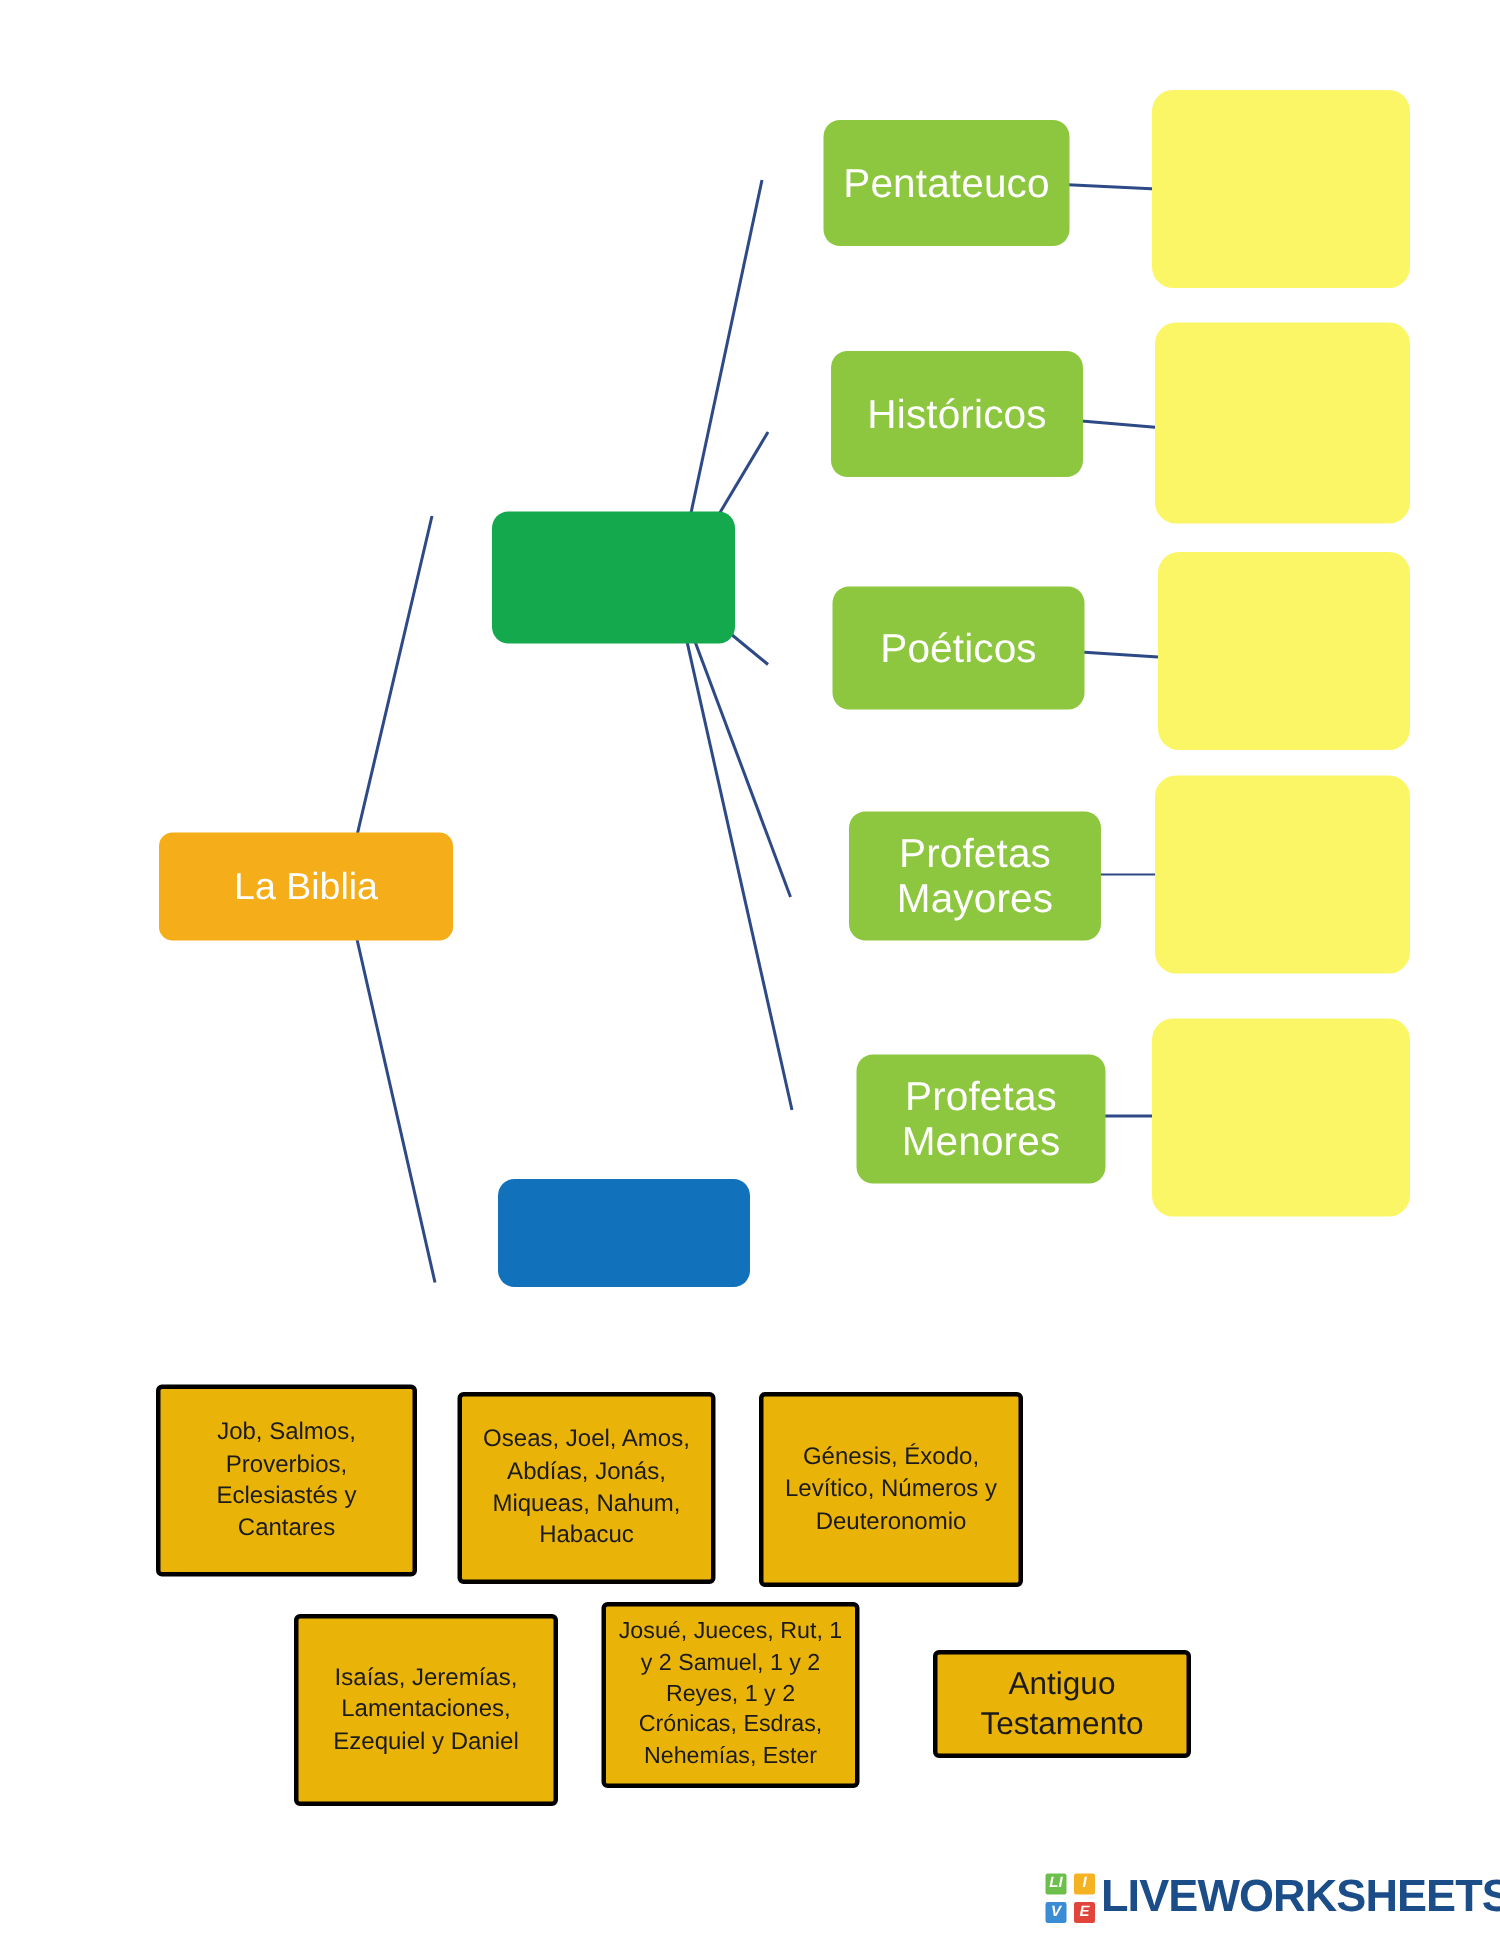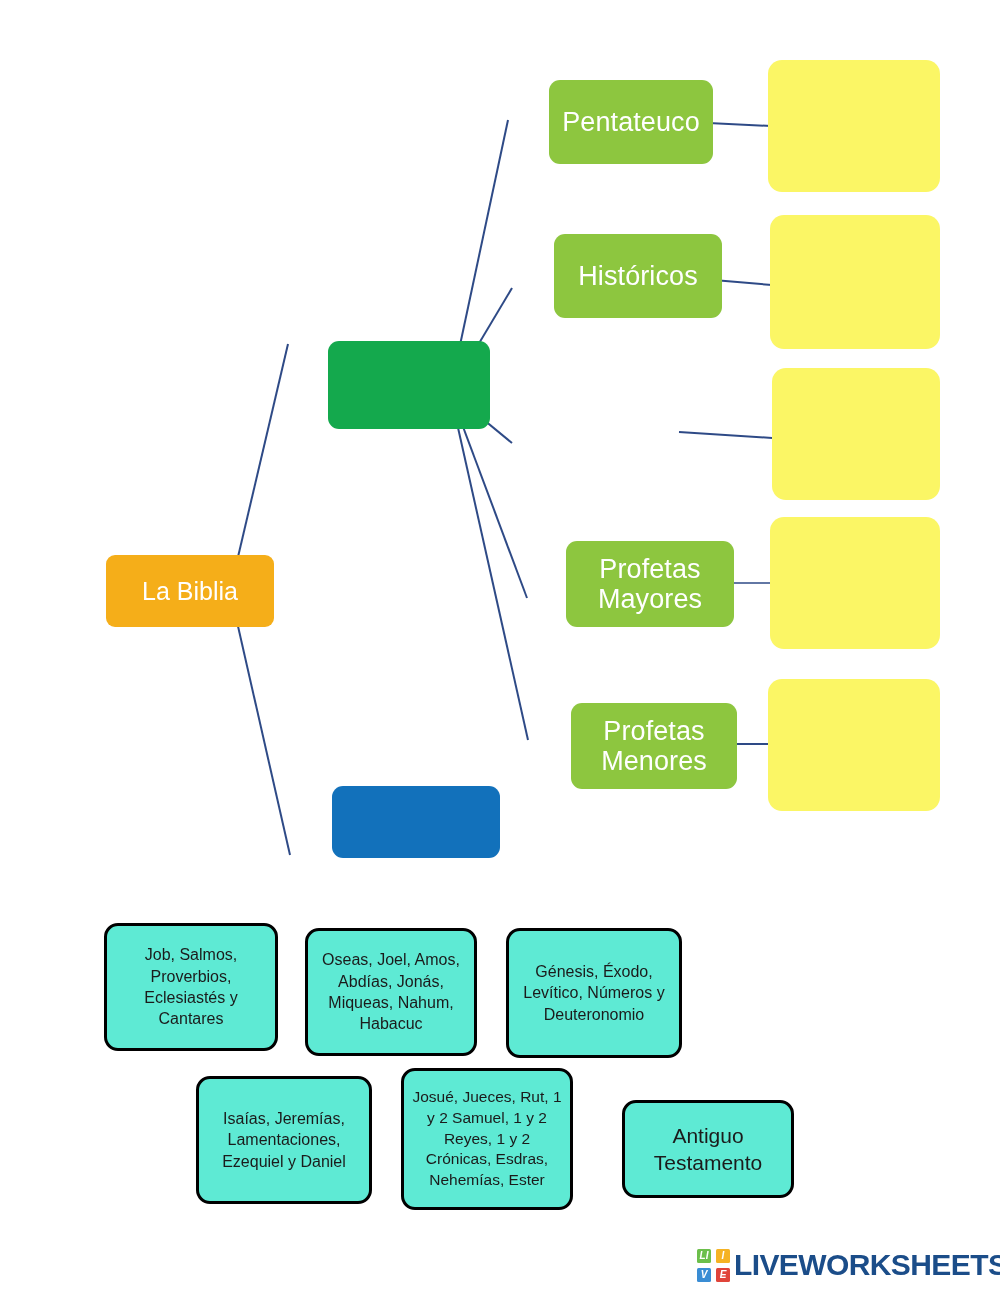--- a/index.html
+++ b/index.html
@@ -59,22 +59,22 @@
   .node-cat span { display: block; }
   .drop-slot {
     position: absolute;
     background: #fbf665;
     border-radius: 14px;
   }
   .answer {
     position: absolute;
     box-sizing: border-box;
     border: 3px solid #000000;
-    border-radius: 14px;
-    background: #5eead4;
+    border-radius: 4px;
+    background: #eab308;
     color: #1b1b1b;
     display: flex;
     align-items: center;
     justify-content: center;
     text-align: center;
     line-height: 1.33;
     font-size: 16px;
     padding: 1px 8px;
   }
   .answer.two-line { font-size: 21px; line-height: 1.3; }
@@ -130,40 +130,43 @@
       <line x1="450" y1="392" x2="528" y2="740"></line>
 
       <line x1="668" y1="121" x2="771" y2="126"></line>
       <line x1="678" y1="277" x2="772" y2="285"></line>
       <line x1="679" y1="432" x2="772" y2="438"></line>
       <line x1="690" y1="583" x2="772" y2="583" stroke-width="1.3"></line>
       <line x1="693" y1="744" x2="772" y2="744"></line>
     </g>
   </svg>
 
-  <div class="node node-root" style="left:62px; top:555px; width:168px; height:72px;align-items:center;">
+  <div class="node node-root" style="left:62px; top:555px; width:196px; height:72px;align-items:center;">
     <span>La Biblia</span>
   </div>
 
   <div class="node node-green-main" style="left:284px; top:341px; width:162px; height:88px;">
     <span></span>
   </div>
 
   <div class="node node-blue-main" style="left:288px; top:786px; width:168px; height:72px;">
     <span></span>
   </div>
 
   <div class="node node-cat" style="left:505px; top:80px; width:164px; height:84px;">
     <span>Pentateuco</span>
   </div>
 
   <div class="node node-cat" style="left:510px; top:234px; width:168px; height:84px;">
     <span>Históricos</span>
   </div>
 
+  <div class="node node-cat" style="left:511px; top:391px; width:168px; height:82px;">
+    <span>Poéticos</span>
+  </div>
 
   <div class="node node-cat" style="left:522px; top:541px; width:168px; height:86px; flex-direction:column;">
     <span>Profetas</span>
     <span>Mayores</span>
   </div>
 
   <div class="node node-cat" style="left:527px; top:703px; width:166px; height:86px; flex-direction:column;">
     <span>Profetas</span>
     <span>Menores</span>
   </div>
@@ -184,25 +187,25 @@
 
   <div class="answer" style="left:506px; top:928px; width:176px; height:130px;">
     <span>Génesis, Éxodo, Levítico, Números y Deuteronomio</span>
   </div>
 
 
   <div class="answer" style="left:196px; top:1076px; width:176px; height:128px;">
     <span>Isaías, Jeremías, Lamentaciones, Ezequiel y Daniel</span>
   </div>
 
-  <div class="answer small" style="left:401px; top:1068px; width:172px; height:142px;justify-content:center;">
+  <div class="answer small" style="left:401px; top:1068px; width:172px; height:124px;justify-content:center;">
     <span>Josué, Jueces, Rut, 1 y 2 Samuel, 1 y 2 Reyes, 1 y 2 Crónicas, Esdras, Nehemías, Ester</span>
   </div>
 
-  <div class="answer two-line" style="left:622px; top:1100px; width:172px; height:98px;">
+  <div class="answer two-line" style="left:622px; top:1100px; width:172px; height:72px;">
     <span>Antiguo Testamento</span>
   </div>
 
   <div id="logo" style="left:697px; top:1248px;">
     <div id="logo-tiles">
       <div class="logo-tile" style="background:#6cbf4b;">LI</div>
       <div class="logo-tile" style="background:#f5b324;">I</div>
       <div class="logo-tile" style="background:#3a8dd4;">V</div>
       <div class="logo-tile" style="background:#e0443a;">E</div>
     </div>

